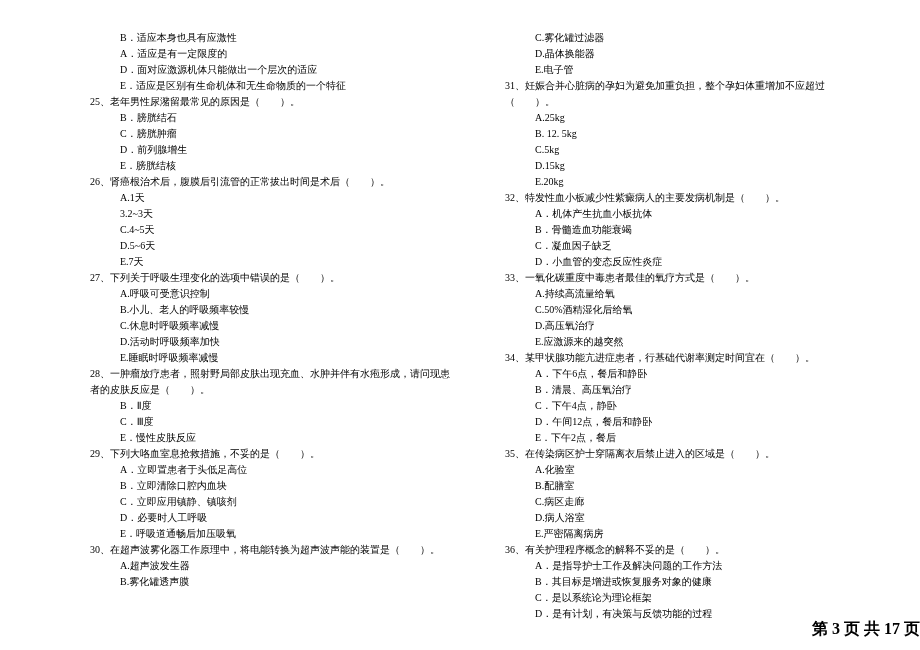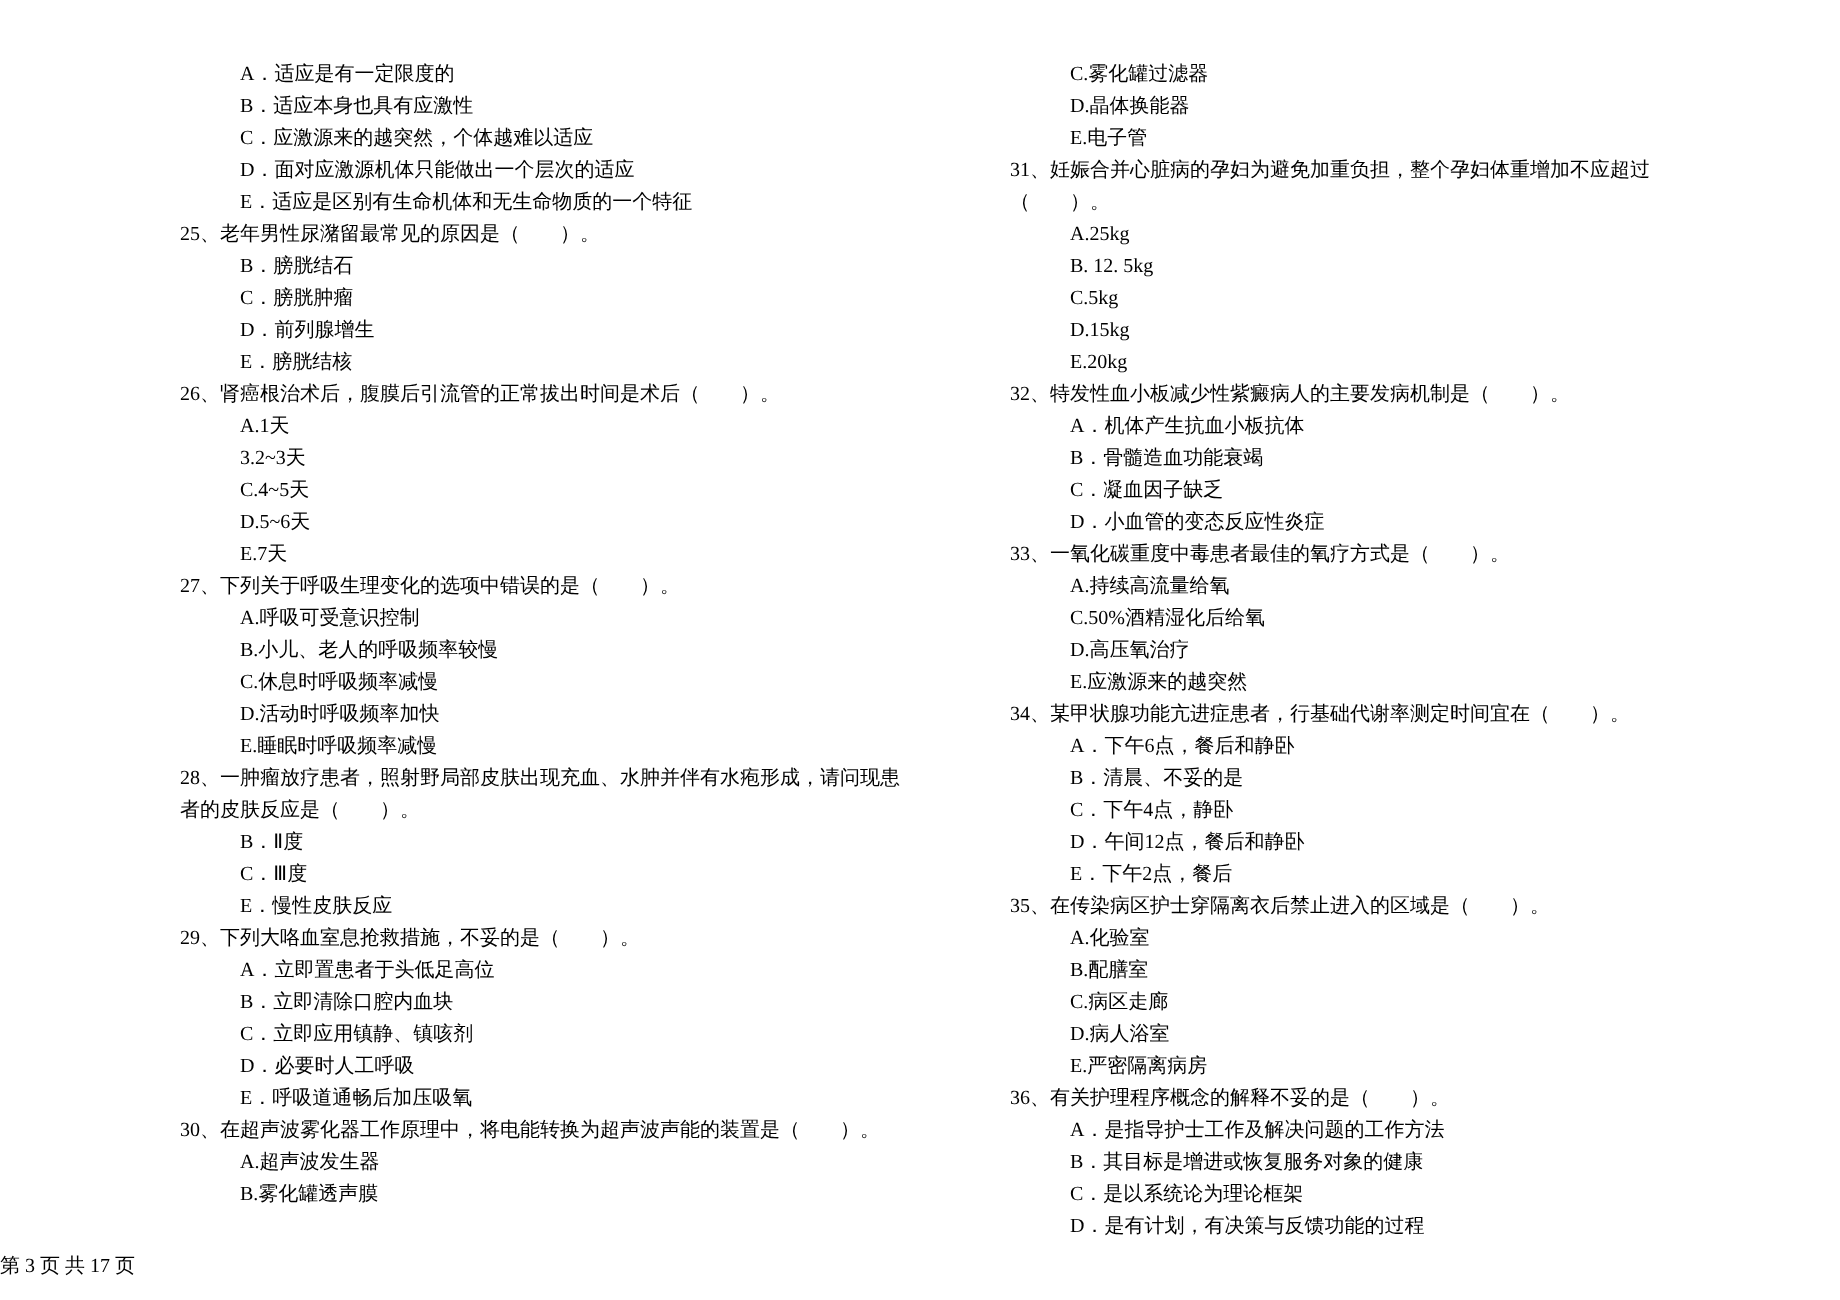--- a/index.html
+++ b/index.html
@@ -29,32 +29,32 @@
       padding-left: 30px;
     }
     .question {
       padding-left: 0;
     }
     .footer {
       position: absolute;
       bottom: 10px;
       left: 0;
       width: 100%;
-      text-align: left;
-      font-size: 10px;
+      text-align: right;
+      font-size: 16px;
+      font-weight: bold;
     }
   </style>
 </head>
 <body>
 
 <div class="page">
   <div class="column" id="left-col">
+      <div class="option">B．适应本身也具有应激性</div>
       <div class="option">A．适应是有一定限度的</div>
-      <div class="option">B．适应本身也具有应激性</div>
-      <div class="option">C．应激源来的越突然，个体越难以适应</div>
       <div class="option">D．面对应激源机体只能做出一个层次的适应</div>
       <div class="option">E．适应是区别有生命机体和无生命物质的一个特征</div>
       <div class="question">25、老年男性尿潴留最常见的原因是（　　）。</div>
       <div class="option">B．膀胱结石</div>
       <div class="option">C．膀胱肿瘤</div>
       <div class="option">D．前列腺增生</div>
       <div class="option">E．膀胱结核</div>
       <div class="question">26、肾癌根治术后，腹膜后引流管的正常拔出时间是术后（　　）。</div>
       <div class="option">A.1天</div>
       <div class="option">3.2~3天</div>
@@ -96,21 +96,21 @@
       <div class="option">B．骨髓造血功能衰竭</div>
       <div class="option">C．凝血因子缺乏</div>
       <div class="option">D．小血管的变态反应性炎症</div>
       <div class="question">33、一氧化碳重度中毒患者最佳的氧疗方式是（　　）。</div>
       <div class="option">A.持续高流量给氧</div>
       <div class="option">C.50%酒精湿化后给氧</div>
       <div class="option">D.高压氧治疗</div>
       <div class="option">E.应激源来的越突然</div>
       <div class="question">34、某甲状腺功能亢进症患者，行基础代谢率测定时间宜在（　　）。</div>
       <div class="option">A．下午6点，餐后和静卧</div>
-      <div class="option">B．清晨、不妥的是</div>
+      <div class="option">B．清晨、高压氧治疗</div>
       <div class="option">C．下午4点，静卧</div>
       <div class="option">D．午间12点，餐后和静卧</div>
       <div class="option">E．下午2点，餐后</div>
       <div class="question">35、在传染病区护士穿隔离衣后禁止进入的区域是（　　）。</div>
       <div class="option">A.化验室</div>
       <div class="option">B.配膳室</div>
       <div class="option">C.病区走廊</div>
       <div class="option">D.病人浴室</div>
       <div class="option">E.严密隔离病房</div>
       <div class="question">36、有关护理程序概念的解释不妥的是（　　）。</div>

